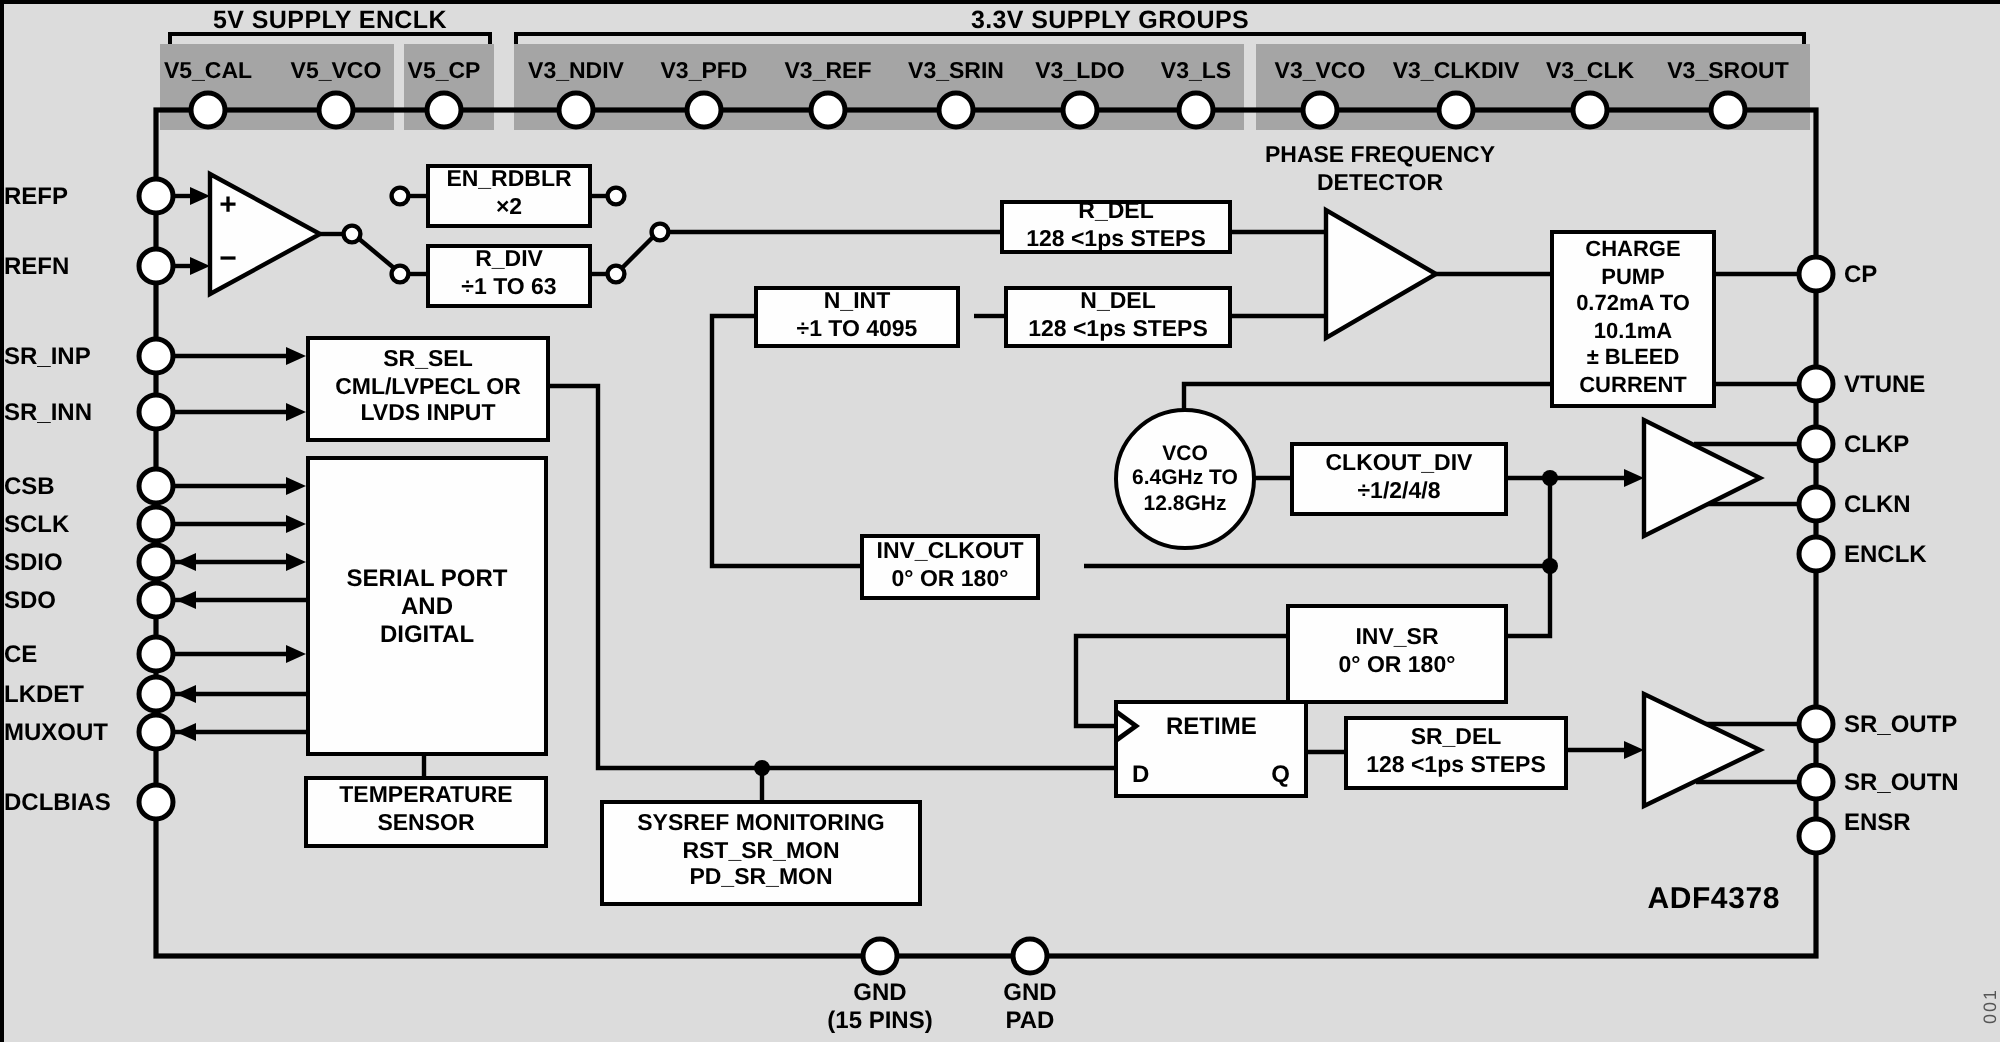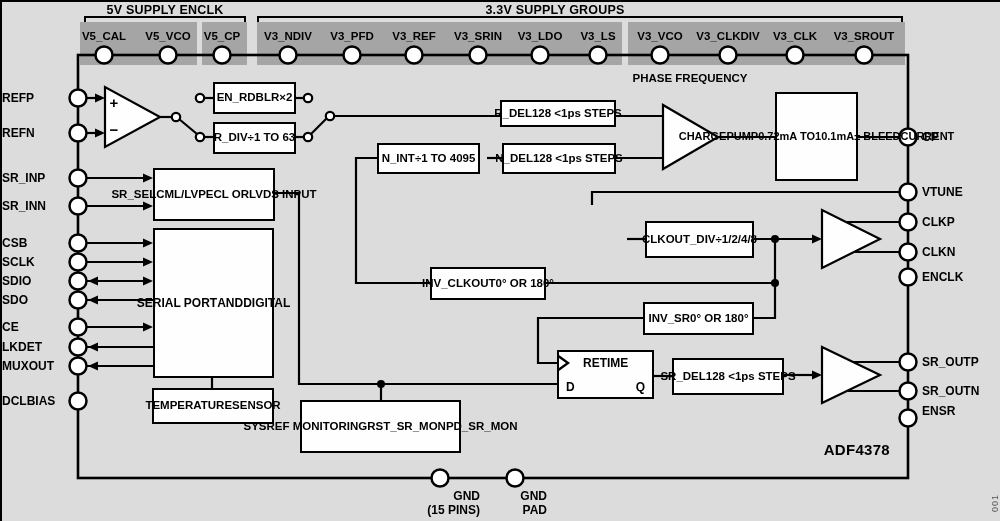--- a/index.html
+++ b/index.html
@@ -4,28 +4,28 @@
 <style>
   html,body { margin:0; padding:0; background:#fff; }
   .stage { position:relative; width:1000px; height:521px; background:#dcdcdc;
            font-family:"Liberation Sans", sans-serif; font-weight:bold; color:#000; overflow:hidden; }
   svg.layer { position:absolute; left:0; top:0; }
   .gray { position:absolute; top:22px; height:43px; background:#a5a5a5; }
   .hdr { position:absolute; top:3px; font-size:12.5px; text-align:center; letter-spacing:0.2px; }
   .sup { position:absolute; top:30px; width:80px; text-align:center; font-size:11.5px; }
   .pin-l { position:absolute; left:2px; width:62px; text-align:left; font-size:12px; height:16px; line-height:16px; }
   .pin-r { position:absolute; left:922px; font-size:12px; height:16px; line-height:16px; }
-  .pin-b { position:absolute; text-align:right; font-size:12px; line-height:14px; }
+  .pin-b { position:absolute; text-align:center; font-size:12px; line-height:14px; }
   .blk { position:absolute; background:#fefefe; border:2px solid #000; box-sizing:border-box;
-         display:flex; flex-direction:row; justify-content:center; align-items:center;
+         display:flex; flex-direction:column; justify-content:center; align-items:center;
          text-align:center; font-size:11.5px; line-height:1.18; }
   .blk span { display:block; white-space:nowrap; }
   .nob { position:absolute; text-align:center; font-size:11.5px; line-height:1.2; }
   .vco { border-radius:50%; font-size:10.5px; line-height:1.15; }
-  .cp  { font-size:11px; line-height:13.5px; }
+  .cp  { font-size:11px; line-height:13.5px;margin-top:23px; }
   .sign { position:absolute; font-size:15px; width:16px; text-align:center; }
   .retime-lbl { position:absolute; top:4px; left:24px; font-size:12px; }
   .dq { position:absolute; bottom:3px; font-size:12px; }
   .clk-tri  { position:absolute; left:0; top:3px;  width:0; height:0;
               border-left:11px solid #000; border-top:8px solid transparent; border-bottom:8px solid transparent; }
   .clk-tri2 { position:absolute; left:0; top:6px; width:0; height:0;
               border-left:7px solid #fefefe; border-top:5px solid transparent; border-bottom:5px solid transparent; }
   .part { position:absolute; left:770px; top:441px; width:120px; text-align:right; font-size:15px; letter-spacing:0.3px; }
   .fig { position:absolute; left:990px; top:512px; transform:rotate(-90deg); transform-origin:left top;
          font-size:9px; font-weight:normal; color:#555; letter-spacing:1px; }
@@ -226,20 +226,21 @@
   <div class="blk" style="left:377px; top:143px; width:103px; height:31px">
     <span>N_INT</span>
     <span>÷1 TO 4095</span>
   </div>
   <div class="blk" style="left:502px; top:143px; width:114px; height:31px">
     <span>N_DEL</span>
     <span>128 &lt;1ps STEPS</span>
   </div>
   <div class="nob" style="left:610px; top:72px; width:160px">
     <span style="display:block">PHASE FREQUENCY</span>
+    <span style="display:block">DETECTOR</span>
   </div>
   <div class="blk cp" style="left:775px; top:92px; width:83px; height:89px">
     <span>CHARGE</span>
     <span>PUMP</span>
     <span>0.72mA TO</span>
     <span>10.1mA</span>
     <span>± BLEED</span>
     <span>CURRENT</span>
   </div>
   <div class="blk" style="left:153px; top:168px; width:122px; height:53px">
@@ -249,29 +250,34 @@
   </div>
   <div class="blk" style="left:152px; top:388px; width:122px; height:36px">
     <span>TEMPERATURE</span>
     <span>SENSOR</span>
   </div>
   <div class="blk" style="left:153px; top:228px; width:121px; height:150px; font-size:12px">
     <span>SERIAL PORT</span>
     <span>AND</span>
     <span>DIGITAL</span>
   </div>
+  <div class="blk vco" style="left:557px; top:204px; width:71px; height:71px">
+    <span>VCO</span>
+    <span>6.4GHz TO</span>
+    <span>12.8GHz</span>
+  </div>
   <div class="blk" style="left:645px; top:221px; width:109px; height:37px">
     <span>CLKOUT_DIV</span>
     <span>÷1/2/4/8</span>
   </div>
-  <div class="blk" style="left:430px; top:267px; width:116px; height:33px">
+  <div class="blk" style="left:430px; top:267px; width:90px; height:33px">
     <span>INV_CLKOUT</span>
     <span>0° OR 180°</span>
   </div>
-  <div class="blk" style="left:643px; top:302px; width:111px; height:33px">
+  <div class="blk" style="left:643px; top:302px; width:111px; height:50px">
     <span>INV_SR</span>
     <span>0° OR 180°</span>
   </div>
   <div class="blk" style="left:557px; top:350px; width:97px; height:49px">
     <span class="clk-tri"></span>
     <span class="clk-tri2"></span>
     <span class="retime-lbl">RETIME</span>
     <span class="dq" style="left:7px">D</span>
     <span class="dq" style="right:7px">Q</span>
   </div>

